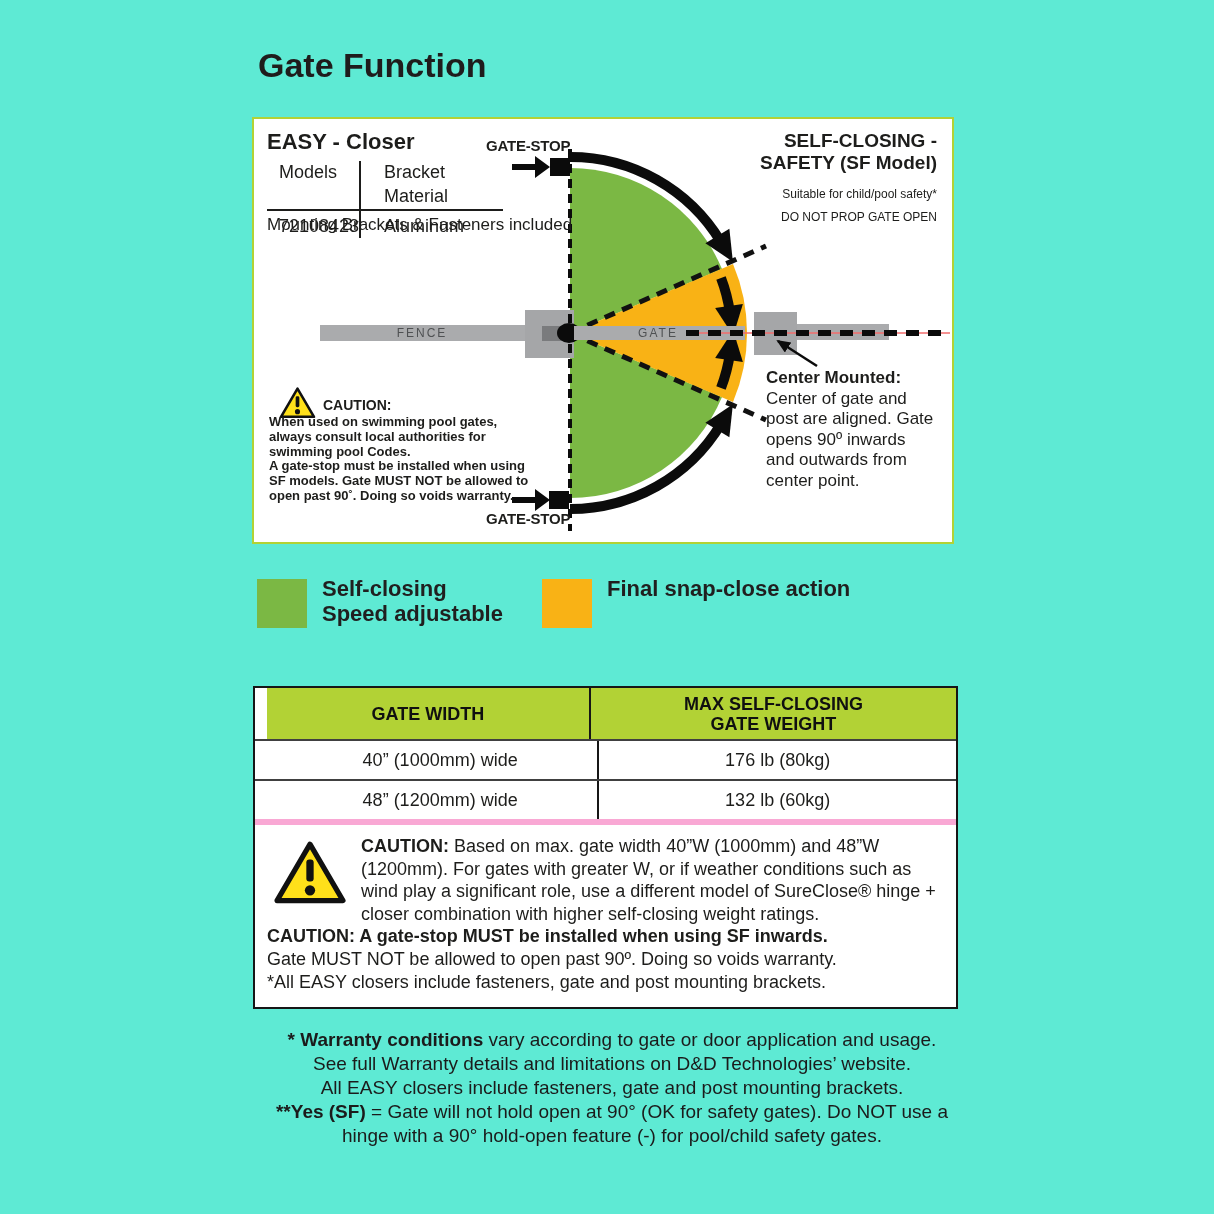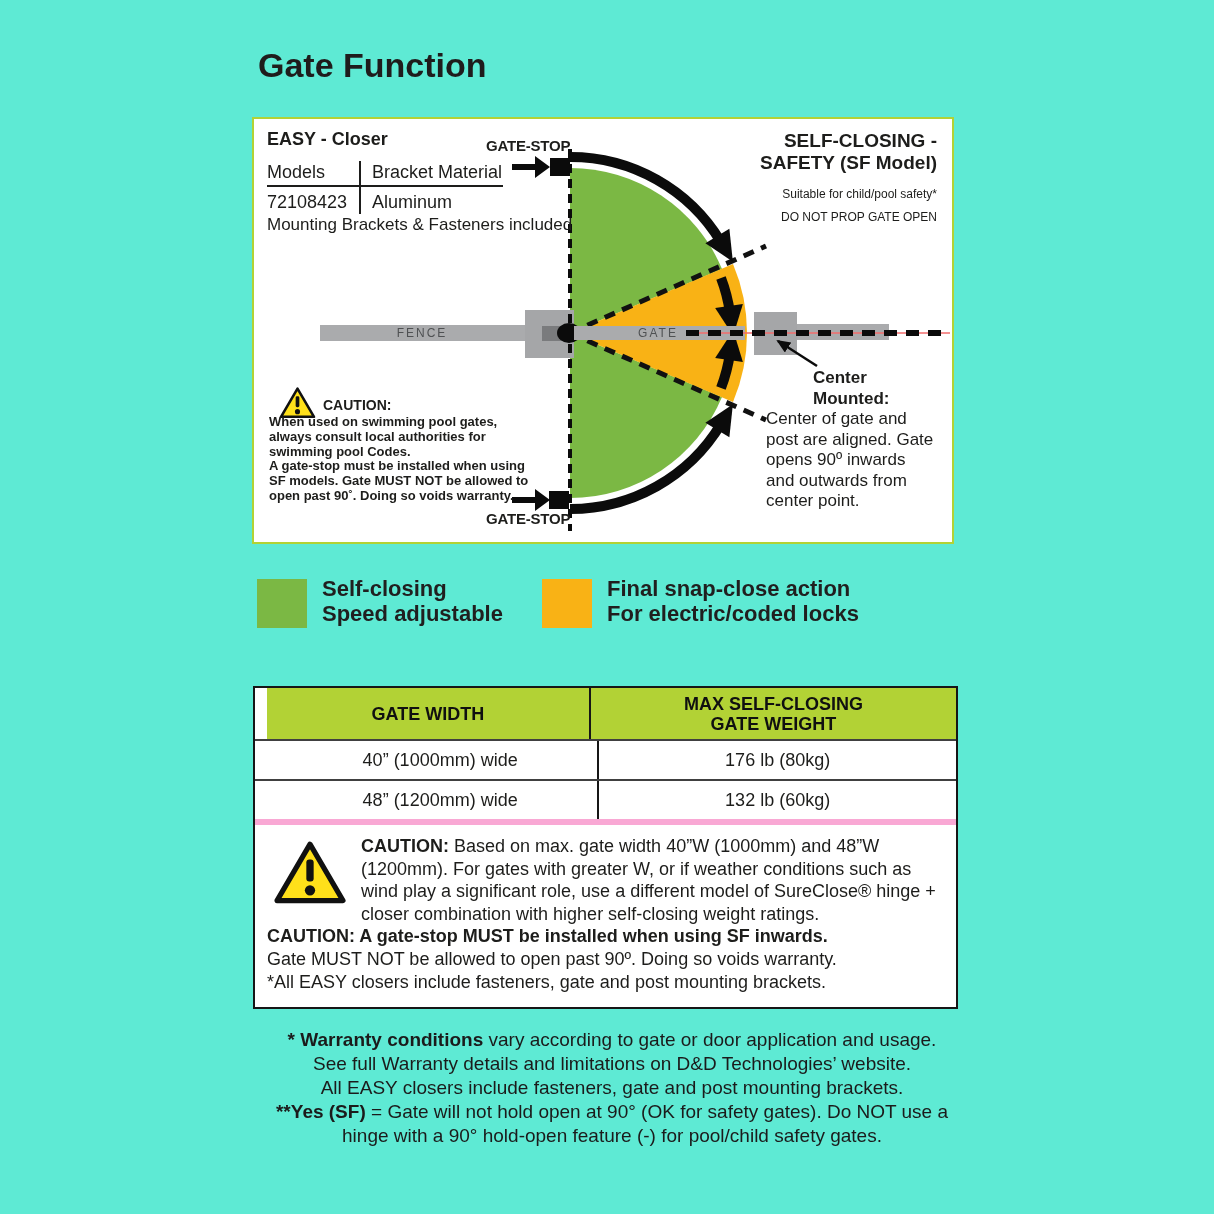--- a/index.html
+++ b/index.html
@@ -7,39 +7,39 @@
         font-family:"Liberation Sans","DejaVu Sans",sans-serif;color:#1d1d1b;}
   .b{font-weight:bold;}
 
   
   .page-title{position:absolute;left:258px;top:46px;font-size:34px;font-weight:800;color:#1f1c1c;}
 
   
   .dbox{position:absolute;left:252px;top:117px;width:702px;height:427px;border:2px solid #b2d235;box-sizing:border-box;background:#fff;}
   .dsvg{position:absolute;left:0;top:0;width:698px;height:423px;}
 
-  .easy-name{position:absolute;left:13px;top:10px;font-size:18px;font-weight:800;}
+  .easy-name{position:absolute;left:13px;top:10px;font-size:22px;font-weight:800;}
   .mtable{position:absolute;left:13px;top:41px;width:236px;font-size:18px;}
   .mrow{display:flex;line-height:24px;}
   .mhead{border-bottom:2px solid #1d1d1b;padding-bottom:1px;margin-bottom:3px;}
-  .mc1{width:92px;}
+  .mc1{width:92px;margin-left:12px;}
   .mc2{padding-left:13px;flex:1;}
   .mdiv{position:absolute;left:92px;top:1px;bottom:0;width:2px;background:#1d1d1b;}
   .included{position:absolute;left:13px;top:96px;font-size:17px;}
 
   .gatestop{position:absolute;font-size:15px;font-weight:bold;letter-spacing:-0.2px;}
   .gs-top{left:232px;top:18px;}
   .gs-bottom{left:232px;top:391px;}
 
   .rblock{position:absolute;right:15px;top:11px;text-align:right;}
   .rhead{font-size:19px;font-weight:800;line-height:22px;}
   .rsub{font-size:12px;line-height:23px;margin-top:9px;}
 
   .cmount{position:absolute;left:512px;top:249px;width:172px;font-size:17px;line-height:20.5px;}
-  .cmount .h{font-weight:bold;margin-left:47px;}
+  .cmount .h{font-weight:bold;}
 
   .dcaution{position:absolute;left:14px;top:265px;width:250px;}
   .dcaution .tri{position:absolute;left:11px;top:2px;width:37px;height:33px;}
   .dcaution .h{position:absolute;left:55px;top:13px;font-size:14px;font-weight:bold;}
   .dcaution .lines{position:absolute;left:1px;top:31px;font-size:13px;font-weight:bold;line-height:14.8px;white-space:nowrap;}
 
   
   .lg-swatch{position:absolute;width:50px;height:49px;}
   .lg-text{position:absolute;font-size:22px;font-weight:600;line-height:24.5px;color:#201f1f;}
 
@@ -169,21 +169,20 @@
   </svg>
   <div class="lg-text" style="left:322px;top:577px;">
     <div>Self-closing</div>
     <div>Speed adjustable</div>
   </div>
   <svg class="lg-swatch" style="left:542px;top:579px;" viewBox="0 0 50 49">
     <rect x="0" y="0" width="50" height="49" fill="#f9b215"></rect>
   </svg>
   <div class="lg-text" style="left:607px;top:577px;">
     <div>Final snap-close action</div>
-    <div>For electric/coded locks</div>
   </div>
 
   <div class="stable">
     <div class="thead">
       <div class="c c1">GATE WIDTH</div>
       <div class="c c2">
         <div>
           <div>MAX SELF-CLOSING</div>
           <div>GATE WEIGHT</div>
         </div>

